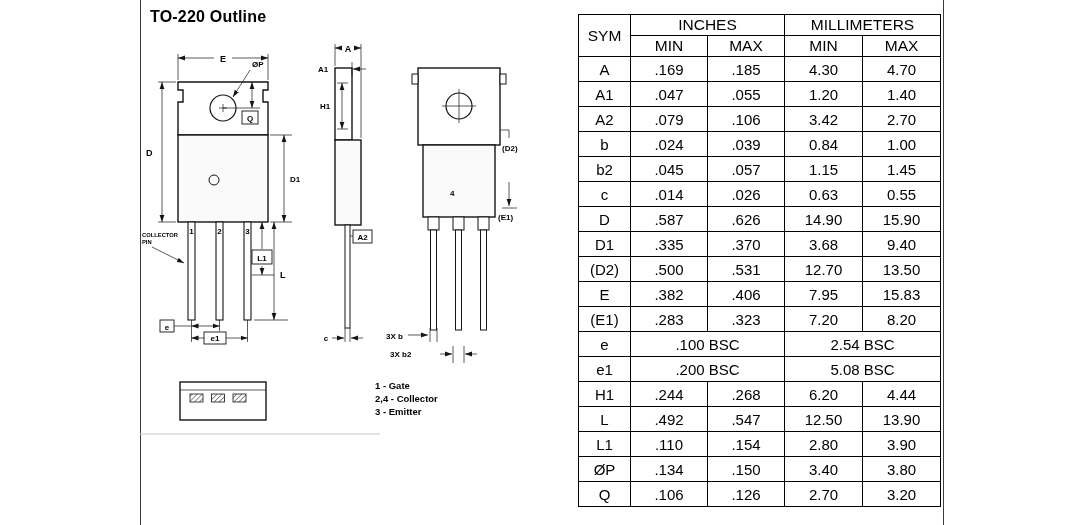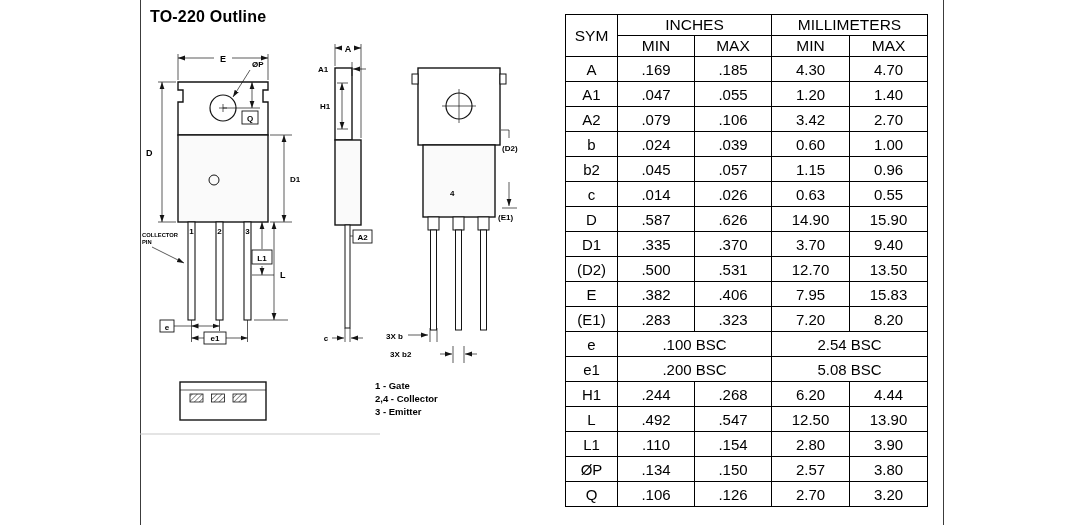--- a/index.html
+++ b/index.html
@@ -21,21 +21,21 @@
   .lbl-s{font-size:8px;font-weight:700}
   .tiny{font-size:5.8px;font-weight:700}
   .leg{font-size:9.5px;font-weight:700}
   .ol{fill:#ffffff;stroke:#141414;stroke-width:1.4}
   .ol2{fill:#fafafa;stroke:#141414;stroke-width:1.4}
   .dim{stroke:#141414;stroke-width:.7;fill:none}
   .ext{stroke:#141414;stroke-width:.7;fill:none}
   .box{fill:#ffffff;stroke:#141414;stroke-width:.9}
 
   table.dims{
-    position:absolute;left:565px;top:14px;width:362px;
+    position:absolute;left:578px;top:14px;width:362px;
     border-collapse:collapse;table-layout:fixed;font-size:15px;padding-left:7px;
   }
   table.dims th,table.dims td{
     border:1.5px solid #000;text-align:center;padding:0;
     font-weight:400;white-space:nowrap;overflow:hidden;
   }
   table.dims th{height:20px;font-size:15.5px}
   table.dims td{height:24px;font-size:15px}
 </style>
 </head>
@@ -233,49 +233,49 @@
         <td>A2</td>
         <td>.079</td>
         <td>.106</td>
         <td>3.42</td>
         <td>2.70</td>
       </tr>
       <tr>
         <td>b</td>
         <td>.024</td>
         <td>.039</td>
-        <td>0.60</td>
+        <td>0.84</td>
         <td>1.00</td>
       </tr>
       <tr>
         <td>b2</td>
         <td>.045</td>
         <td>.057</td>
         <td>1.15</td>
-        <td>0.96</td>
+        <td>1.45</td>
       </tr>
       <tr>
         <td>c</td>
         <td>.014</td>
         <td>.026</td>
         <td>0.63</td>
         <td>0.55</td>
       </tr>
       <tr>
         <td>D</td>
         <td>.587</td>
         <td>.626</td>
         <td>14.90</td>
         <td>15.90</td>
       </tr>
       <tr>
         <td>D1</td>
         <td>.335</td>
         <td>.370</td>
-        <td>3.70</td>
+        <td>3.68</td>
         <td>9.40</td>
       </tr>
       <tr>
         <td>(D2)</td>
         <td>.500</td>
         <td>.531</td>
         <td>12.70</td>
         <td>13.50</td>
       </tr>
       <tr>
@@ -320,21 +320,21 @@
         <td>L1</td>
         <td>.110</td>
         <td>.154</td>
         <td>2.80</td>
         <td>3.90</td>
       </tr>
       <tr>
         <td>ØP</td>
         <td>.134</td>
         <td>.150</td>
-        <td>2.57</td>
+        <td>3.40</td>
         <td>3.80</td>
       </tr>
       <tr>
         <td>Q</td>
         <td>.106</td>
         <td>.126</td>
         <td>2.70</td>
         <td>3.20</td>
       </tr>
     </tbody>

